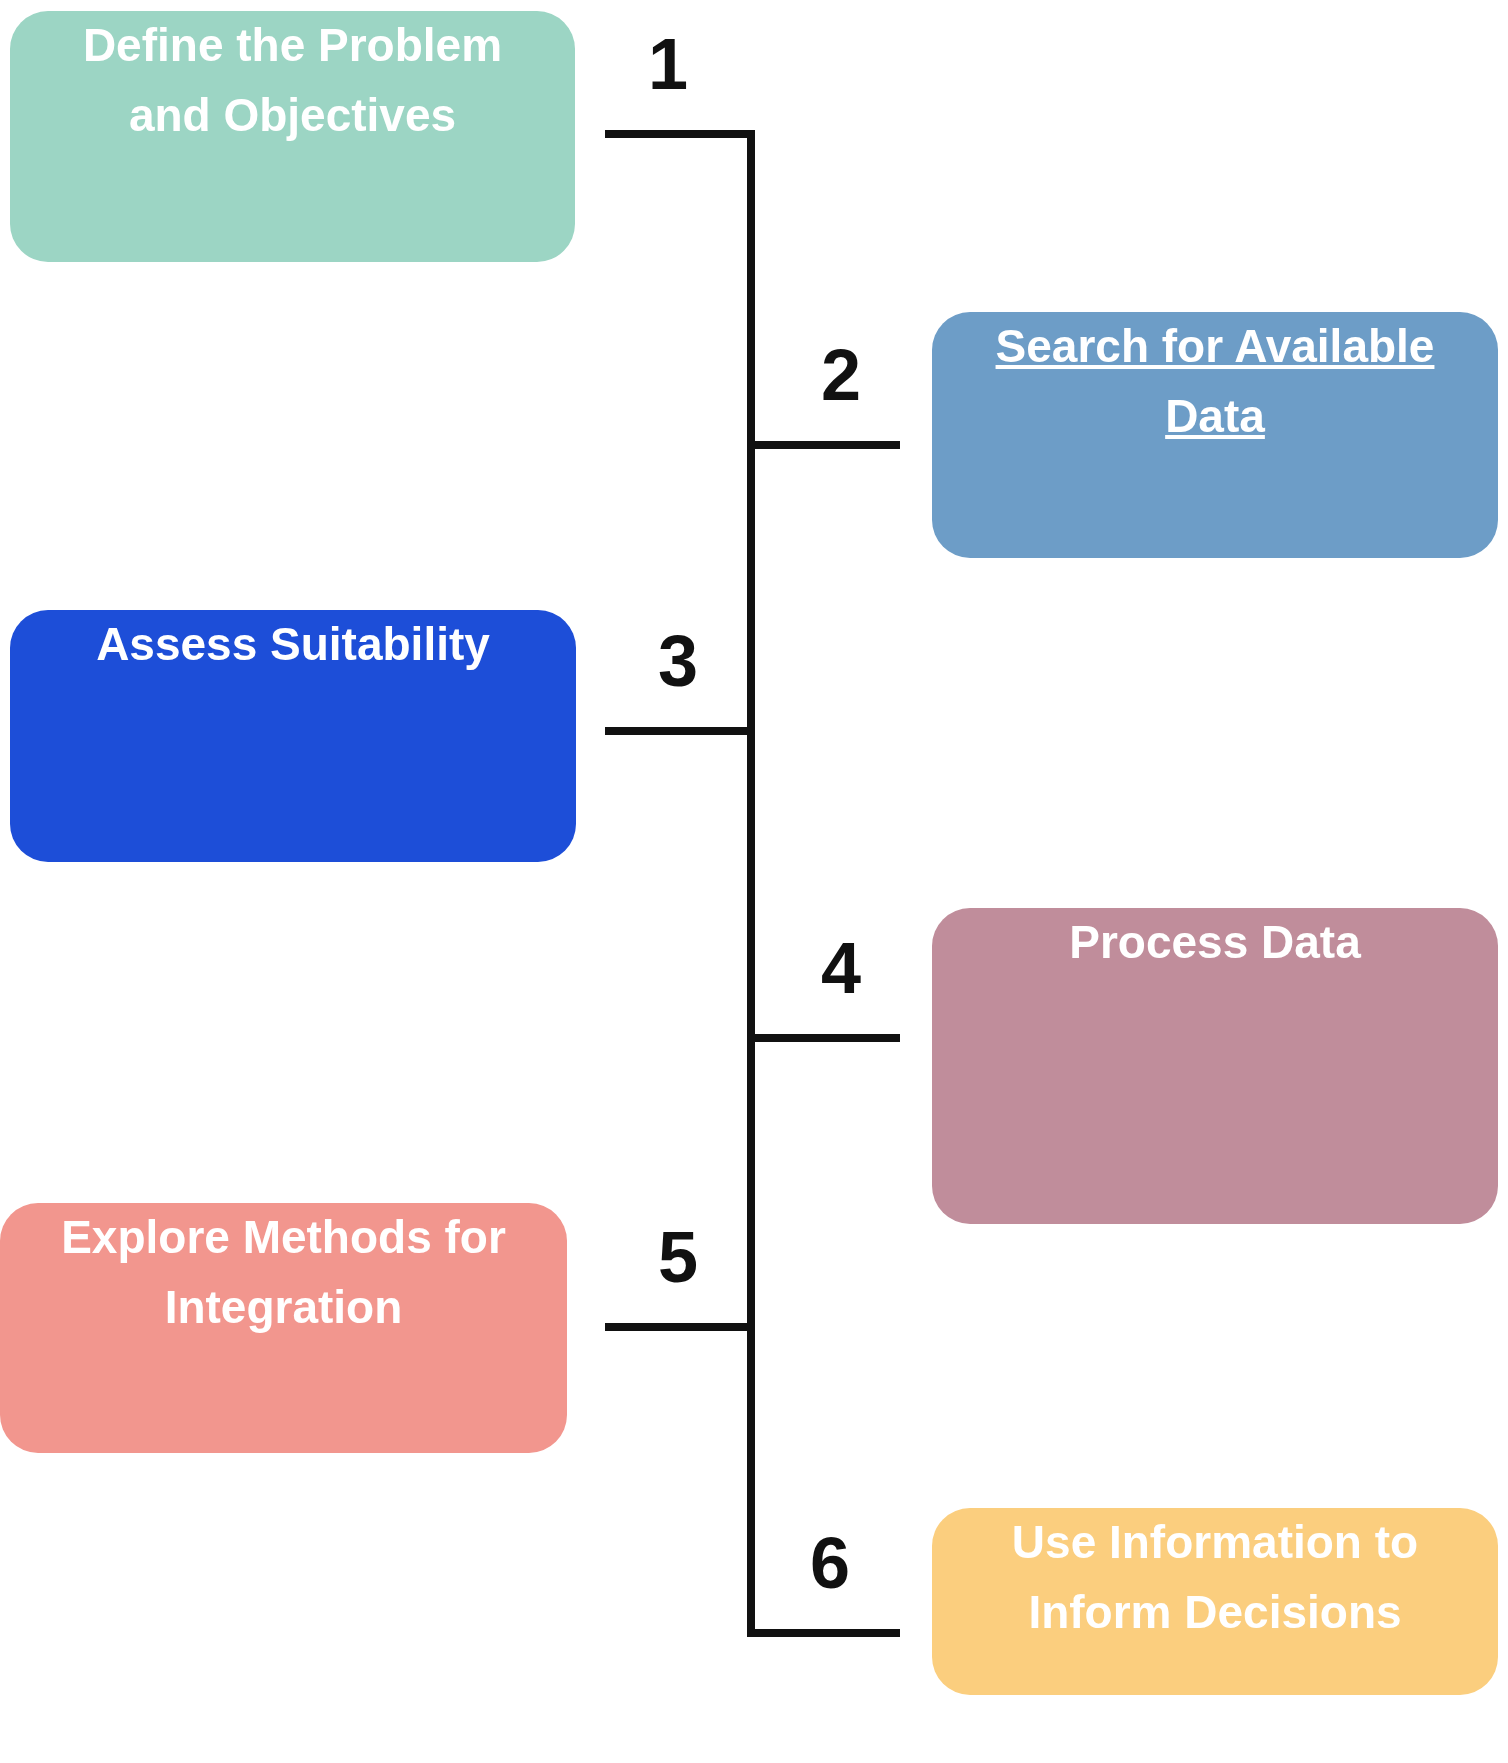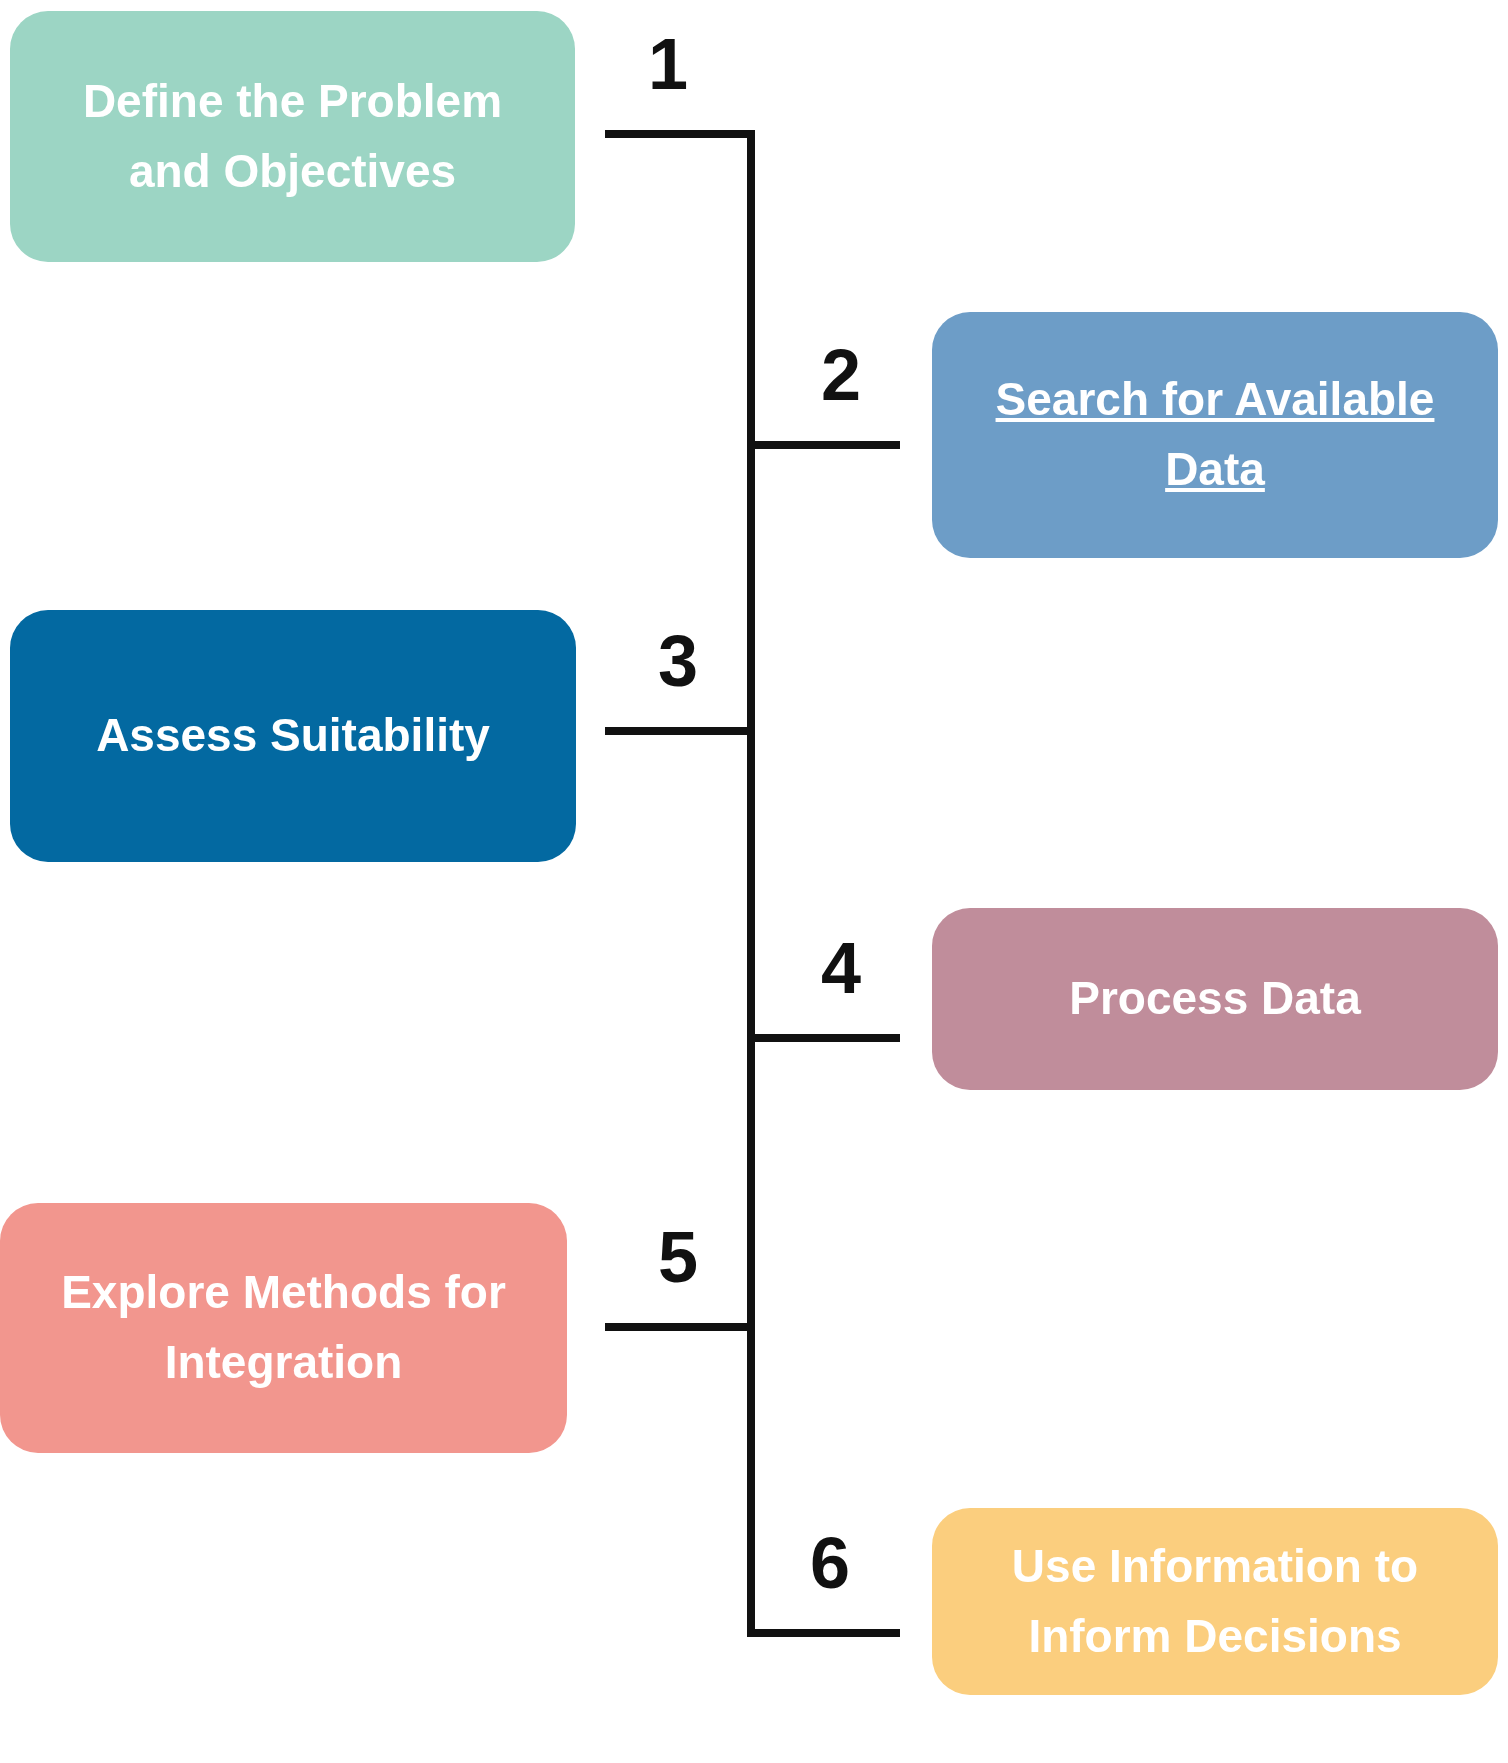--- a/index.html
+++ b/index.html
@@ -50,34 +50,34 @@
   .n2 { left: 781px; top: 339px;  }
   .n3 { left: 618px; top: 625px;  }
   .n4 { left: 781px; top: 932px;  }
   .n5 { left: 618px; top: 1221px; }
   .n6 { left: 770px; top: 1527px; }
   
   .step-box {
     position: absolute;
     border-radius: 38px;
     display: flex;
-    align-items: center;
+    align-items: flex-start;
     justify-content: center;
     text-align: center;
     color: var(--text-color, #fff);
     font-weight: bold;
     font-size: 46px;
     line-height: 1.52;
     padding: 0 38px;
     box-sizing: border-box;
   }
   .b1 { left: 10px;  top: 11px;   width: 565px; height: 251px; }
   .b2 { left: 932px; top: 312px;  width: 566px; height: 246px; }
   .b3 { left: 10px;  top: 610px;  width: 566px; height: 252px; }
-  .b4 { left: 932px; top: 908px;  width: 566px; height: 182px; }
+  .b4 { left: 932px; top: 908px;  width: 566px; height: 316px; }
   .b5 { left: 0;  top: 1203px; width: 567px; height: 250px; }
   .b6 { left: 932px; top: 1508px; width: 566px; height: 187px; }
 </style>
 </head>
 <body>
 
 <div class="diagram">
 
   <div class="spine"></div>
 
@@ -94,21 +94,21 @@
   <div class="step-number n4">4</div>
   <div class="step-number n5">5</div>
   <div class="step-number n6">6</div>
 
   <div class="step-box b1" style="background: rgb(156, 213, 196);">
     <span>Define the Problem and Objectives</span>
   </div>
   <div class="step-box b2" style="background: rgb(109, 157, 199); text-decoration: underline;">
     <span>Search for Available Data</span>
   </div>
-  <div class="step-box b3" style="background: #0369a1;">
+  <div class="step-box b3" style="background: #1d4ed8;">
     <span>Assess Suitability</span>
   </div>
   <div class="step-box b4" style="background: rgb(192, 141, 155);">
     <span>Process Data</span>
   </div>
   <div class="step-box b5" style="background: rgb(242, 150, 142);">
     <span>Explore Methods for Integration</span>
   </div>
   <div class="step-box b6" style="background: rgb(251, 206, 126);">
     <span>Use Information to Inform Decisions</span>

